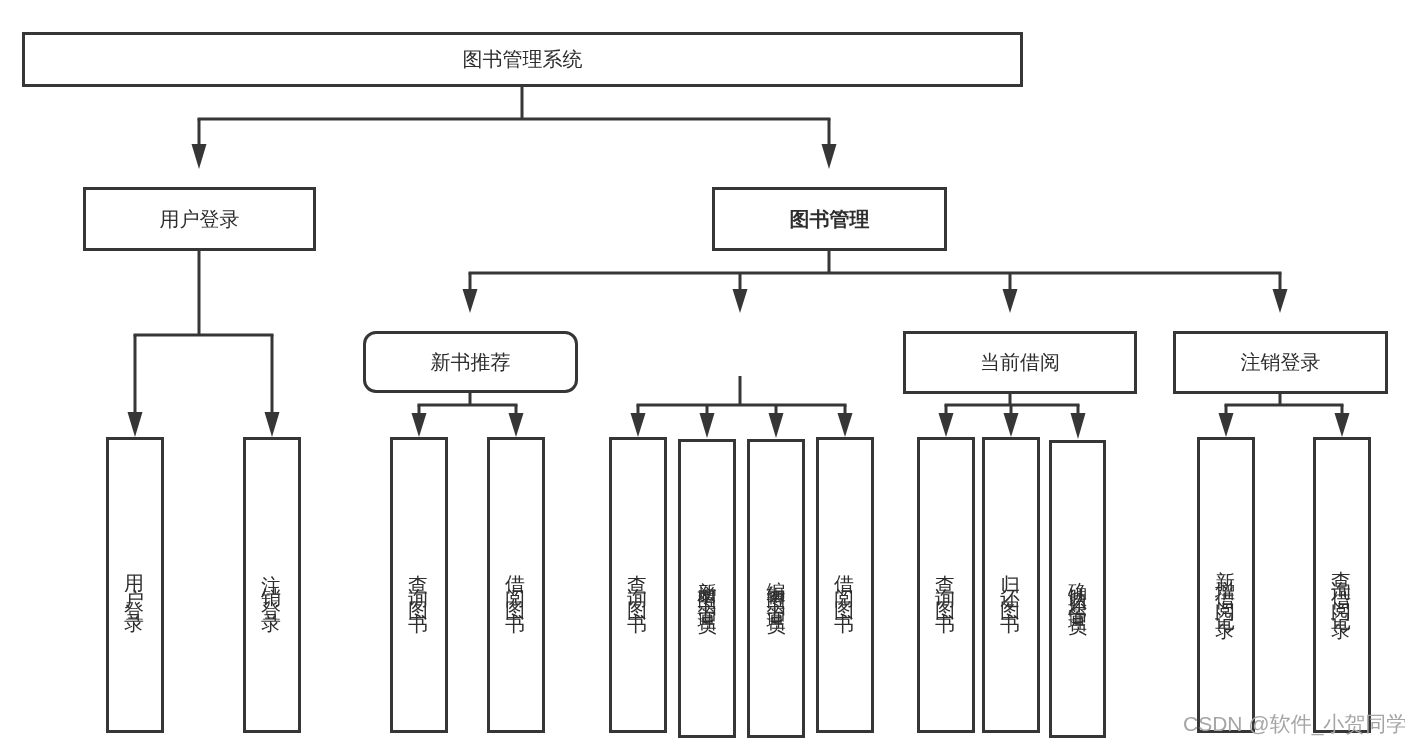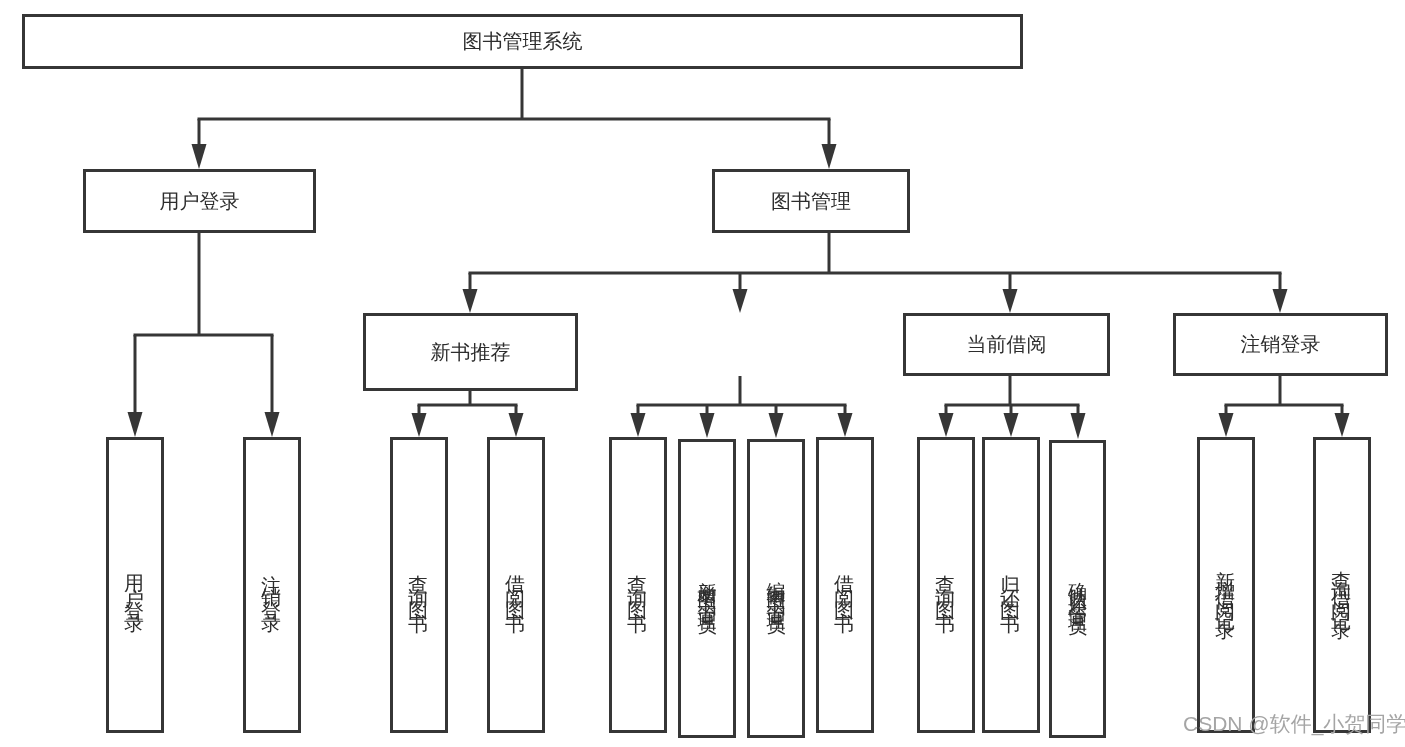--- a/index.html
+++ b/index.html
@@ -25,39 +25,39 @@
     position: absolute;
     background: #ffffff;
     border: 3px solid #363636;
     box-sizing: border-box;
     display: flex;
     align-items: center;
     justify-content: center;
     color: #2d2d2d;
     z-index: 2;
   }
-  .hbox { font-size: 20px; }
+  .hbox { font-size: 20px; margin-top: 18px; }
   .vbox span {
     writing-mode: vertical-rl;
     text-orientation: mixed;
     font-size: 20px;
     color: #2d2d2d;
     white-space: nowrap;
   }
   .ls4 span { letter-spacing: 13px; }
   .ls6 span { letter-spacing: 10px; }
   .ls9 span { letter-spacing: 5px; font-size: 19px; }
 
   
   .n-root   { left: 22px;   top: 14px;  width: 1001px; height: 55px; }
   .n-login  { left: 83px;   top: 169px; width: 233px;  height: 64px; }
-  .n-mgmt   { left: 712px;  top: 169px; width: 198px;  height: 64px; }
-  .n-rec    { left: 363px;  top: 313px; width: 215px;  height: 78px; }
+  .n-mgmt   { left: 712px;  top: 169px; width: 235px;  height: 64px; font-weight: bold; }
+  .n-rec    { left: 363px;  top: 313px; width: 215px;  height: 62px; border-radius: 13px; }
   .n-bor    { left: 633px;  top: 313px; width: 215px;  height: 63px; }
-  .n-cur    { left: 903px;  top: 313px; width: 207px;  height: 63px; }
+  .n-cur    { left: 903px;  top: 313px; width: 234px;  height: 63px; }
   .n-log    { left: 1173px; top: 313px; width: 215px;  height: 63px; }
 
   
   .n-l1  { left: 106px;  top: 437px; width: 58px; height: 296px; }
   .n-l2  { left: 243px;  top: 437px; width: 58px; height: 296px; }
   .n-l3  { left: 390px;  top: 437px; width: 58px; height: 296px; }
   .n-l4  { left: 487px;  top: 437px; width: 58px; height: 296px; }
   .n-l5  { left: 609px;  top: 437px; width: 58px; height: 296px; }
   .n-l6  { left: 678px;  top: 439px; width: 58px; height: 299px; }
   .n-l7  { left: 747px;  top: 439px; width: 58px; height: 299px; }

